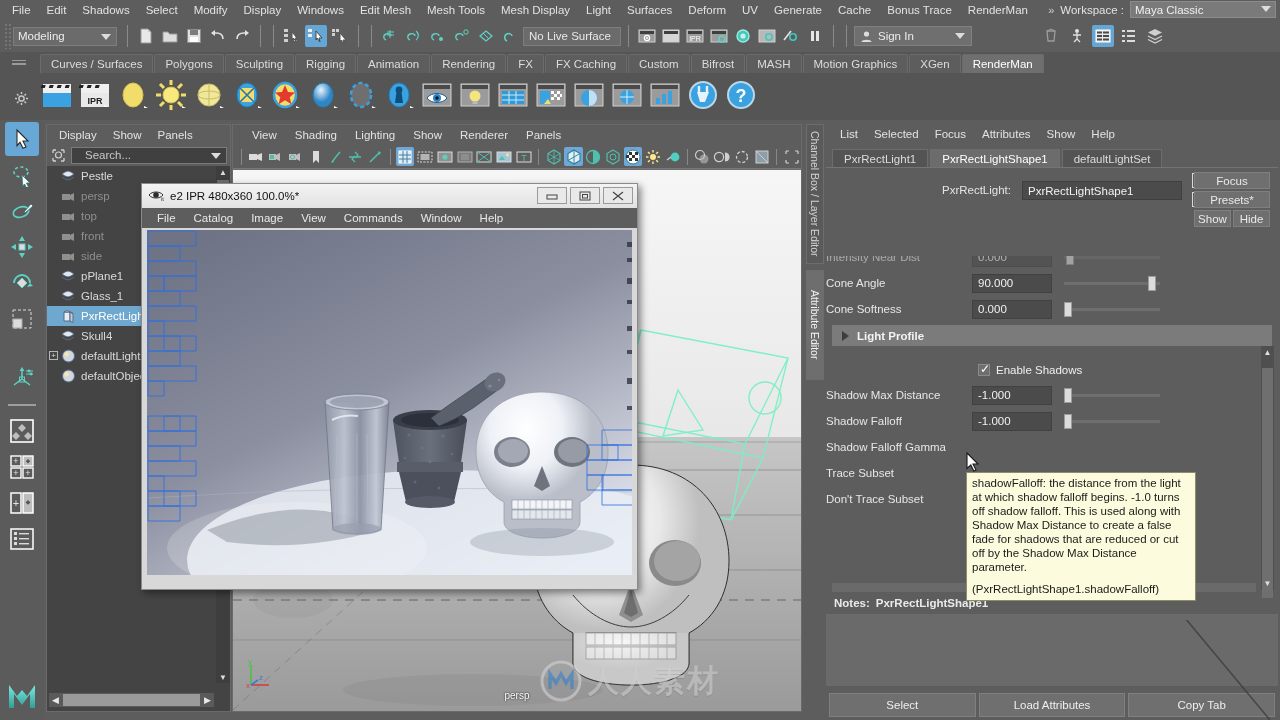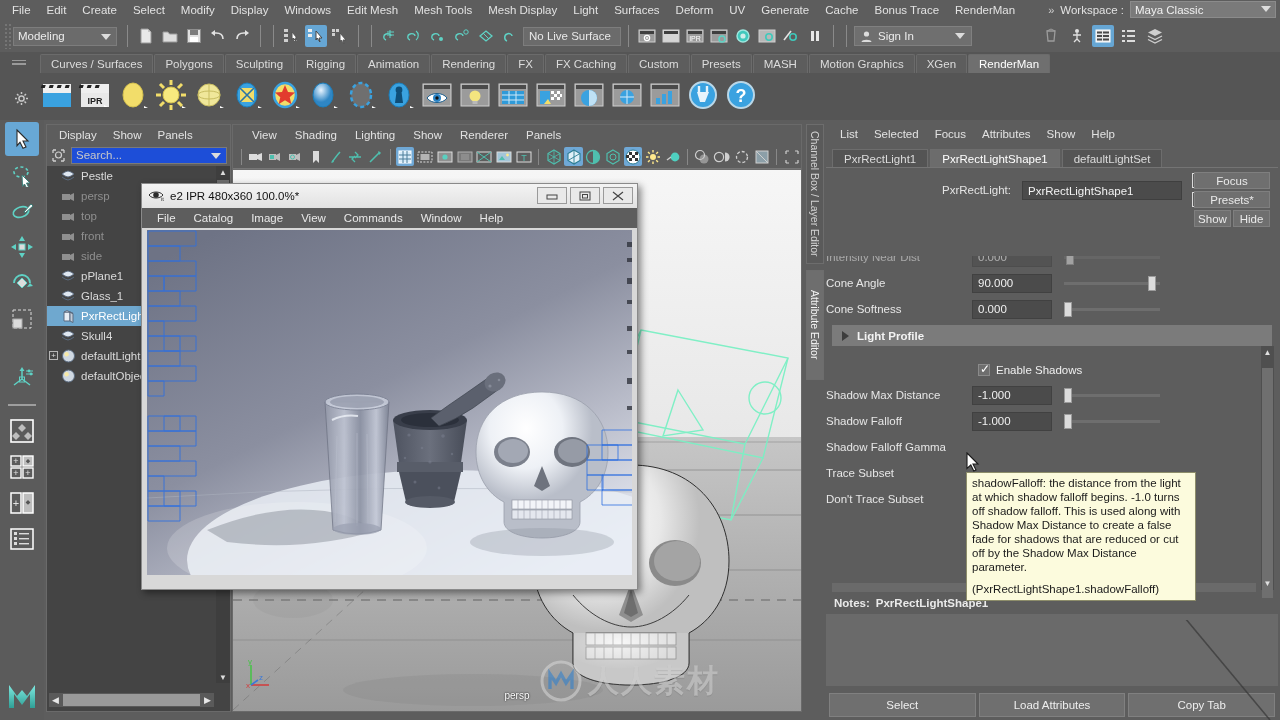--- a/index.html
+++ b/index.html
@@ -81,22 +81,22 @@
   .trsep { width:28px; height:2px; background:#9e9e9e; margin:8px auto; }
   .mayalogo { position:absolute; left:6px; bottom:6px; }
 
   
   .outliner { position:absolute; left:46px; top:124px; width:185px; height:588px; background:#444444; border:1px solid #6a6a6a; }
   .ol-menu { height:19px; display:flex; align-items:center; gap:0; padding-left:4px; background:#5d5d5d; }
   .ol-menu .mi { padding:1px 8px; font-size:11.5px; color:#e2e2e2; }
   .ol-search { height:22px; display:flex; align-items:center; gap:4px; padding:0 3px; background:#5d5d5d; }
   .ol-search .searchicon { width:17px; height:17px; display:flex; align-items:center; justify-content:center; }
   .ol-search-field {
-    flex:1; height:17px; background:#1d4ed8; border:1px solid #7a7a7a; position:relative;
-    display:flex; align-items:center; padding:0 4px; font-size:11.5px; color:#c8c8c8;
+    flex:1; height:17px; background:#404040; border:1px solid #7a7a7a; position:relative;
+    display:flex; align-items:center; padding:0 13px; font-size:11.5px; color:#c8c8c8;
   }
   .ol-search-field .arr { position:absolute; right:5px; top:5px; border-left:5px solid transparent; border-right:5px solid transparent; border-top:6px solid #dcdcdc;}
   .ol-list { position:absolute; left:0; top:41px; right:14px; bottom:28px; overflow:hidden; background:#444444; }
   .ol-row { height:20px; display:flex; align-items:center; padding-left:14px; gap:5px; font-size:11.5px; color:#dadada; position:relative; }
   .ol-row.sel { background:#6fa8cf; color:#ffffff; }
   .ol-row.dim { color:#8f8f8f; }
   .ol-expand { position:absolute; left:2px; top:5px; width:9px; height:9px; border:1px solid #b5b5b5; color:#dcdcdc; font-size:8px; line-height:7px; text-align:center; }
   .ol-vscroll { position:absolute; right:0; top:41px; width:14px; bottom:28px; background:#3e3e3e; }
   .ol-vthumb { position:absolute; left:1px; top:2px; width:12px; height:90px; background:#6e6e6e; }
   .ol-hscroll { position:absolute; left:2px; right:16px; bottom:4px; height:14px; background:#5a5a5a; display:flex; align-items:center; }
@@ -197,21 +197,21 @@
   .diag { position:absolute; right:0; top:620px; width:120px; height:100px; overflow:hidden; pointer-events:none; }
 </style>
 </head>
 <body>
 
 <div id="app">
 
   <div class="menubar">
     <div class="mi">File</div>
     <div class="mi">Edit</div>
-    <div class="mi">Create</div>
+    <div class="mi">Shadows</div>
     <div class="mi">Select</div>
     <div class="mi">Modify</div>
     <div class="mi">Display</div>
     <div class="mi">Windows</div>
     <div class="mi">Edit Mesh</div>
     <div class="mi">Mesh Tools</div>
     <div class="mi">Mesh Display</div>
     <div class="mi">Light</div>
     <div class="mi">Surfaces</div>
     <div class="mi">Deform</div>
@@ -463,21 +463,21 @@
     <div class="shelf-tabs">
       <div class="shelf-tab">Curves / Surfaces</div>
       <div class="shelf-tab">Polygons</div>
       <div class="shelf-tab">Sculpting</div>
       <div class="shelf-tab">Rigging</div>
       <div class="shelf-tab">Animation</div>
       <div class="shelf-tab">Rendering</div>
       <div class="shelf-tab">FX</div>
       <div class="shelf-tab">FX Caching</div>
       <div class="shelf-tab">Custom</div>
-      <div class="shelf-tab">Presets</div>
+      <div class="shelf-tab">Bifrost</div>
       <div class="shelf-tab">MASH</div>
       <div class="shelf-tab">Motion Graphics</div>
       <div class="shelf-tab">XGen</div>
       <div class="shelf-tab active">RenderMan</div>
     </div>
 
     <div class="shelf-icons">
       <div>
         <svg width="34" height="34" viewBox="0 0 34 34">
             <rect x="3" y="6" width="28" height="9" fill="#efefef"></rect>

